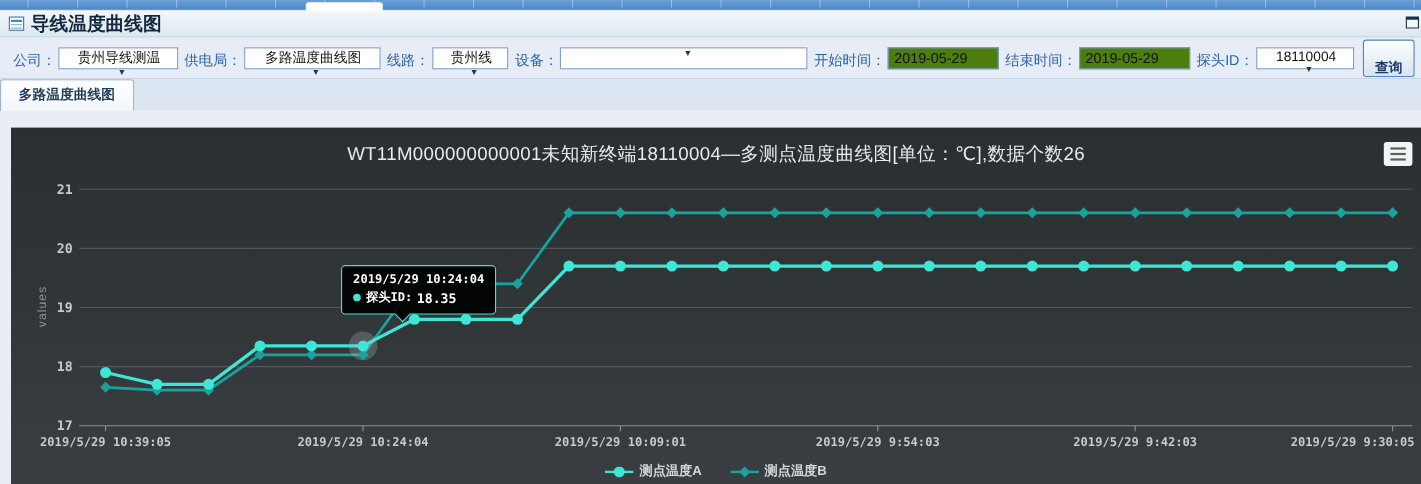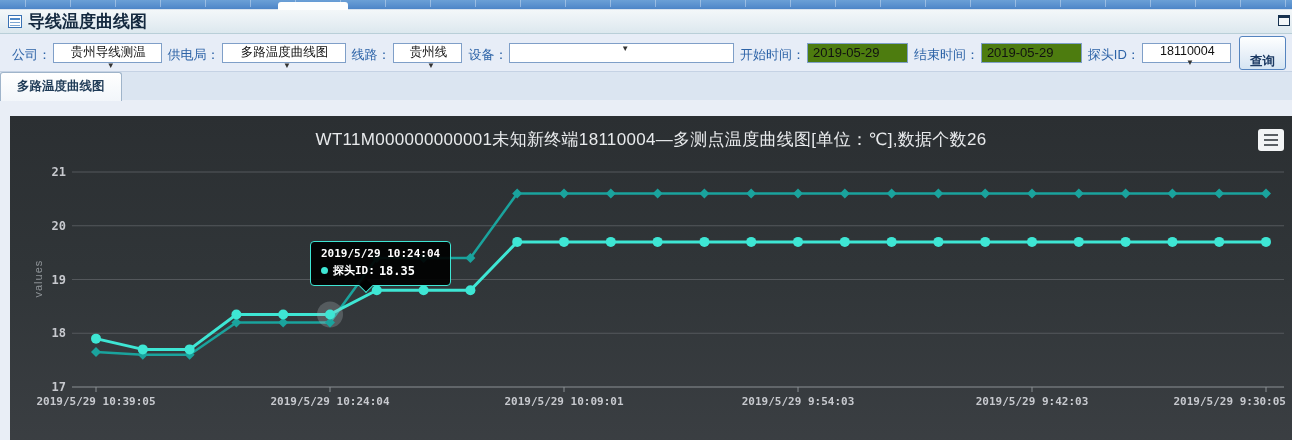--- a/index.html
+++ b/index.html
@@ -257,14 +257,30 @@
     <div class="tooltip" style="border-color: rgb(62, 230, 212);">
       <div class="tt-time">2019/5/29 10:24:04</div>
       <div class="tt-row">
         <span class="tt-dot" style="background: rgb(62, 230, 212);"></span>
         <span>探头ID:</span>
         <span class="tt-val">18.35</span>
       </div>
       <div class="tt-arrow"></div>
     </div>
 
+    <div class="legend" id="legend">
+        <div class="legend-item">
+          <svg width="26" height="10">
+            <line x1="0" y1="5" x2="26" y2="5" stroke="#3ee6d4" stroke-width="2"></line>
+            <circle cx="13" cy="5" r="5" fill="#3ee6d4"></circle>
+          </svg>
+          <span>测点温度A</span>
+        </div>
+        <div class="legend-item">
+          <svg width="26" height="10">
+            <line x1="0" y1="5" x2="26" y2="5" stroke="#1aa39d" stroke-width="2"></line>
+            <path d="M13 0 L18 5 L13 10 L8 5 Z" fill="#1aa39d"></path>
+          </svg>
+          <span>测点温度B</span>
+        </div>
+      </div>
   </div>
 </div>
 
 </body></html>

